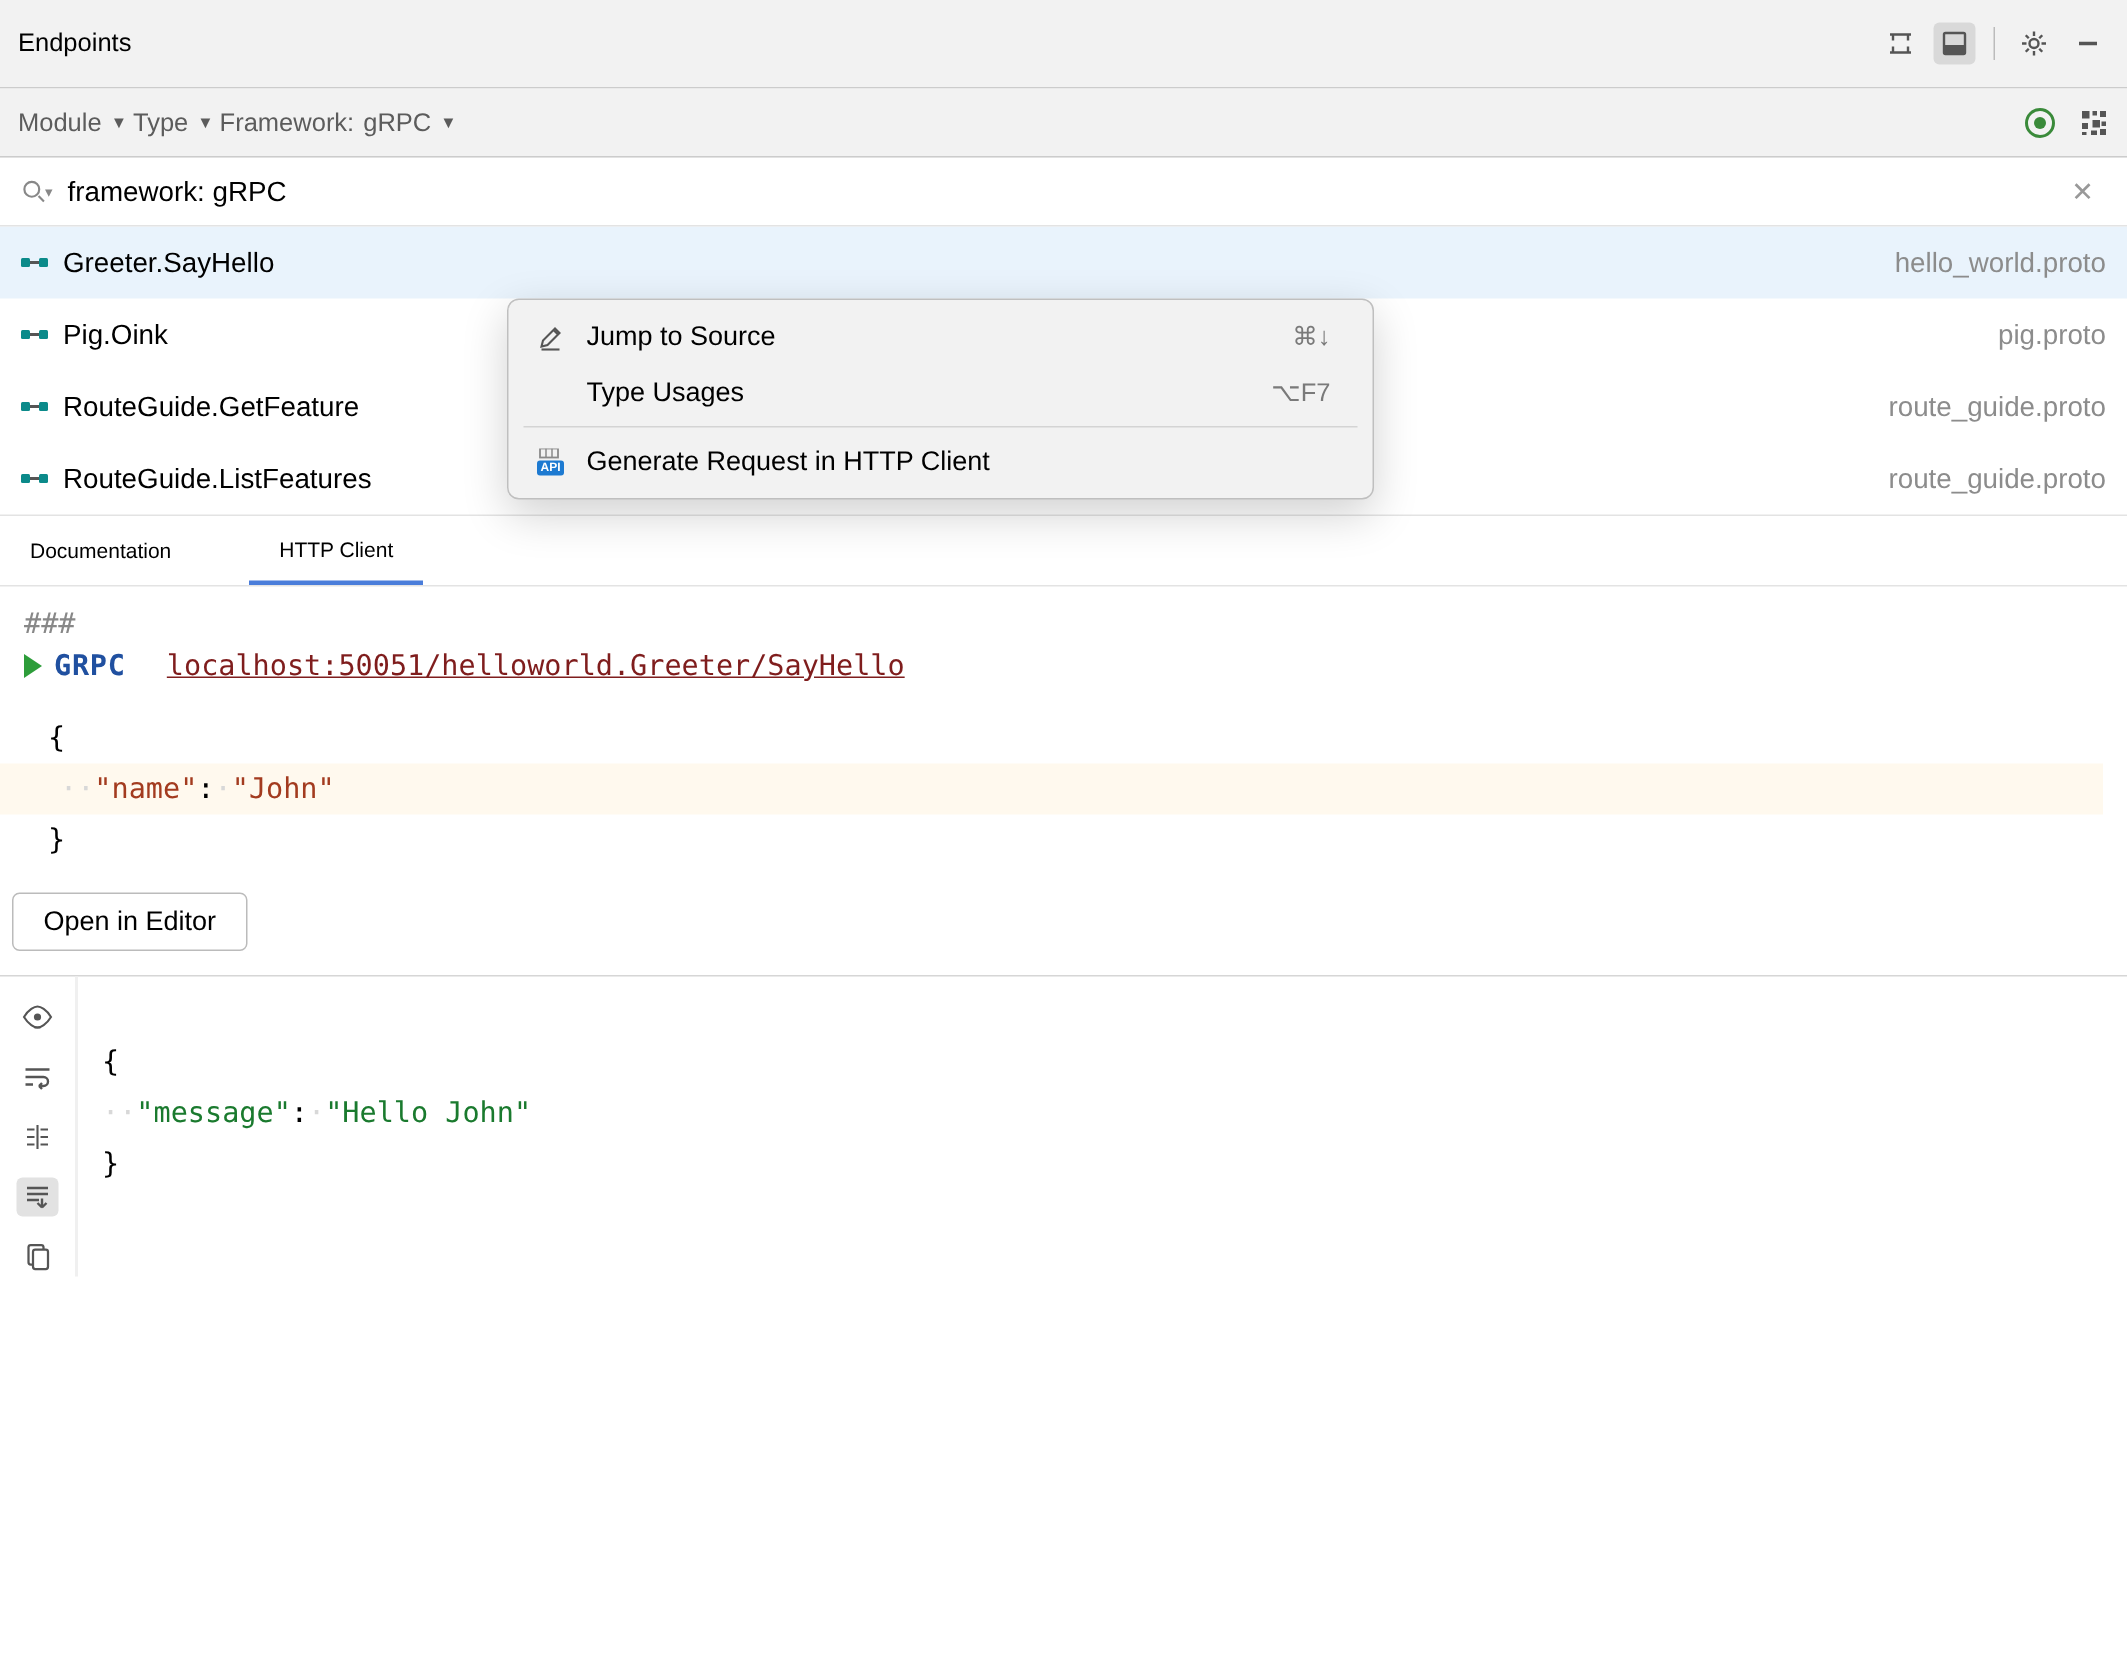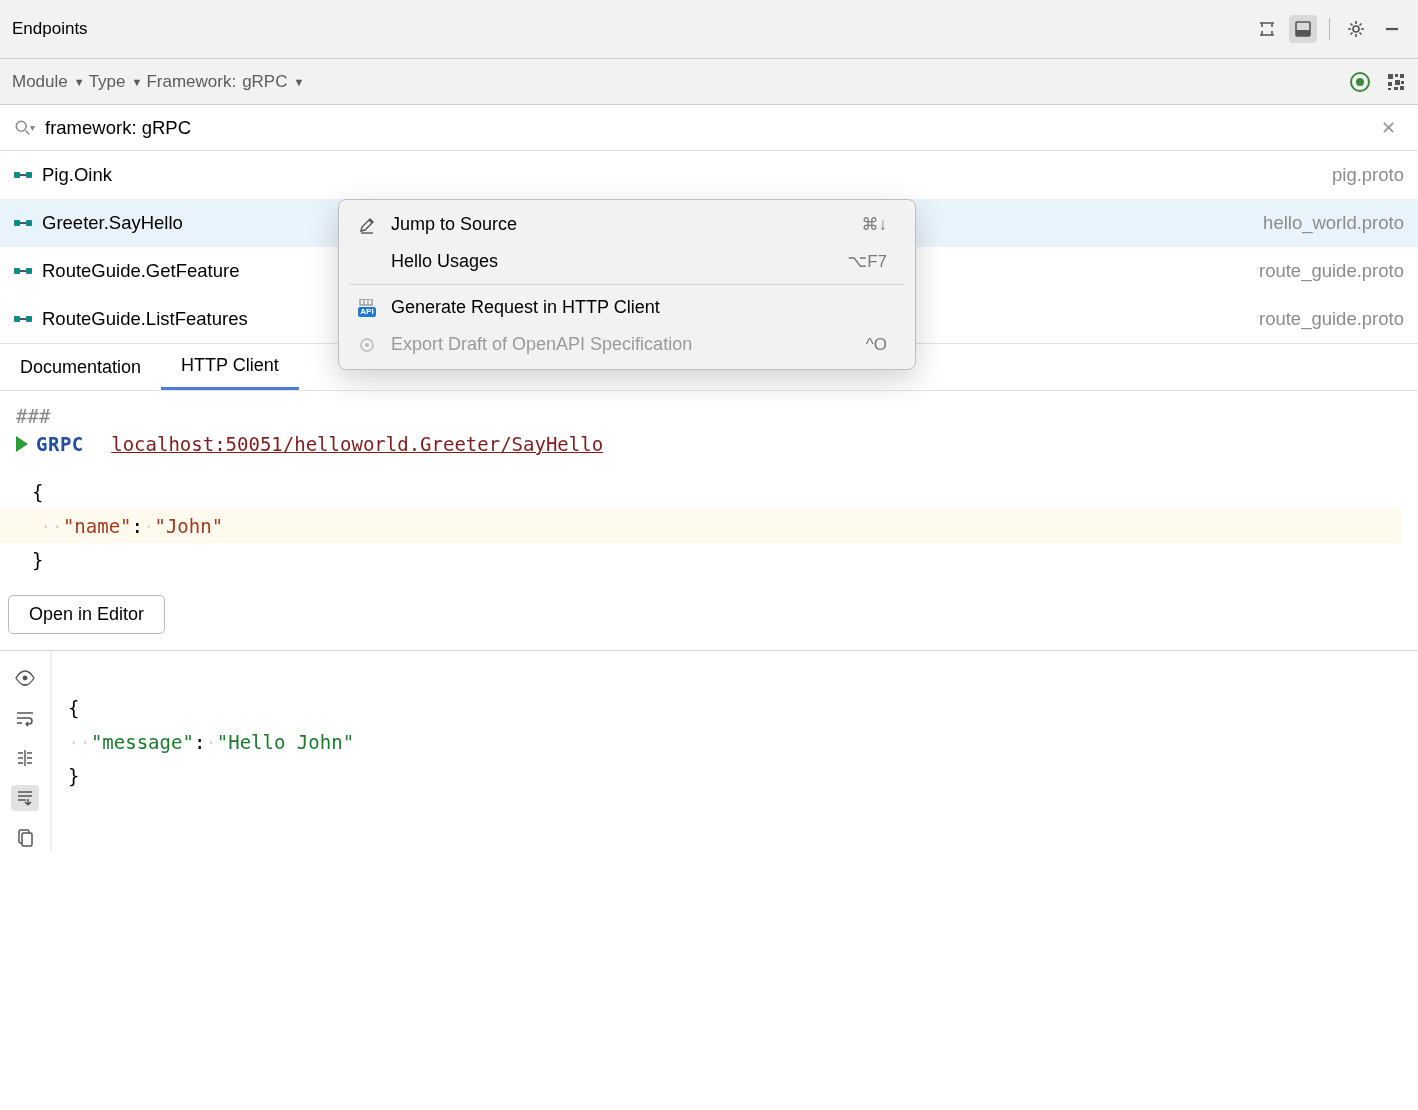--- a/index.html
+++ b/index.html
@@ -94,22 +94,23 @@
     position: absolute; top: 4px; left: 6px; width: 6px; height: 2px;
     background: #555;
   }
   .ep-file { color: #8c8c8c; }
   
   .tabstrip {
     height: 48px;
     border-top: 1px solid #e3e3e3;
     border-bottom: 1px solid #e3e3e3;
     display: flex; align-items: stretch;
-    font-size: 18px;
+    font-size: 14px;
     color: #000;
+    gap: 32px;
   }
   .tab {
     display: flex; align-items: center; padding: 0 20px;
     cursor: pointer;
   }
   .tab.active { border-bottom: 3px solid #4a7dda; }
   
   .editor {
     font-family: "SF Mono", Menlo, Consolas, monospace;
     font-size: 19px;
@@ -263,37 +264,37 @@
         <circle cx="8" cy="8" r="5.5" fill="none" stroke="#888" stroke-width="1.6"></circle>
         <path d="M13 13l4 4" stroke="#888" stroke-width="1.6"></path>
       </svg>
     <span style="font-size:10px;color:#888;margin-left:-2px;">▾</span>
   </span>
   <span class="search-text">framework: gRPC</span>
   <span class="clear-x">✕</span>
 </div>
 
 <div class="endpoint-list">
+  <div class="endpoint-row selected">
+    <div class="ep-left">
+      <div class="ep-icon">
+          <div class="arr"></div>
+        </div>
+      <span>Greeter.SayHello</span>
+    </div>
+    <span class="ep-file">hello_world.proto</span>
+  </div>
   <div class="endpoint-row">
     <div class="ep-left">
       <div class="ep-icon">
           <div class="arr"></div>
         </div>
       <span>Pig.Oink</span>
     </div>
     <span class="ep-file">pig.proto</span>
-  </div>
-  <div class="endpoint-row selected">
-    <div class="ep-left">
-      <div class="ep-icon">
-          <div class="arr"></div>
-        </div>
-      <span>Greeter.SayHello</span>
-    </div>
-    <span class="ep-file">hello_world.proto</span>
   </div>
   <div class="endpoint-row">
     <div class="ep-left">
       <div class="ep-icon">
           <div class="arr"></div>
         </div>
       <span>RouteGuide.GetFeature</span>
     </div>
     <span class="ep-file">route_guide.proto</span>
   </div>
@@ -382,45 +383,33 @@
       </span>
       <span>Jump to Source</span>
     </div>
     <span class="ctx-short">⌘↓</span>
   </div>
   <div class="ctx-item">
     <div class="ctx-left">
       <span class="ctx-icon">
           <span class="placeholder"></span>
         </span>
-      <span>Hello Usages</span>
+      <span>Type Usages</span>
     </div>
     <span class="ctx-short">⌥F7</span>
   </div>
   <div class="ctx-sep"></div>
   <div class="ctx-item">
     <div class="ctx-left">
       <span class="ctx-icon">
         <span style="display:flex;flex-direction:column;align-items:flex-start;">
           <svg width="16" height="8" viewBox="0 0 16 8">
               <rect x="2" y="0" width="12" height="6" fill="none" stroke="#8a8a8a" stroke-width="1.2"></rect>
               <path d="M6 0v6M10 0v6" stroke="#8a8a8a" stroke-width="1"></path>
             </svg>
           <span class="api-badge">API</span>
         </span>
       </span>
       <span>Generate Request in HTTP Client</span>
     </div>
     <span class="ctx-short"></span>
   </div>
-  <div class="ctx-item disabled">
-    <div class="ctx-left">
-      <span class="ctx-icon">
-        <svg width="18" height="18" viewBox="0 0 18 18">
-            <circle cx="9" cy="9" r="6" fill="none" stroke="#bbb" stroke-width="1.6"></circle>
-            <circle cx="9" cy="9" r="2" fill="#bbb"></circle>
-          </svg>
-      </span>
-      <span>Export Draft of OpenAPI Specification</span>
-    </div>
-    <span class="ctx-short">^O</span>
-  </div>
 </div>
 
 </body></html>

